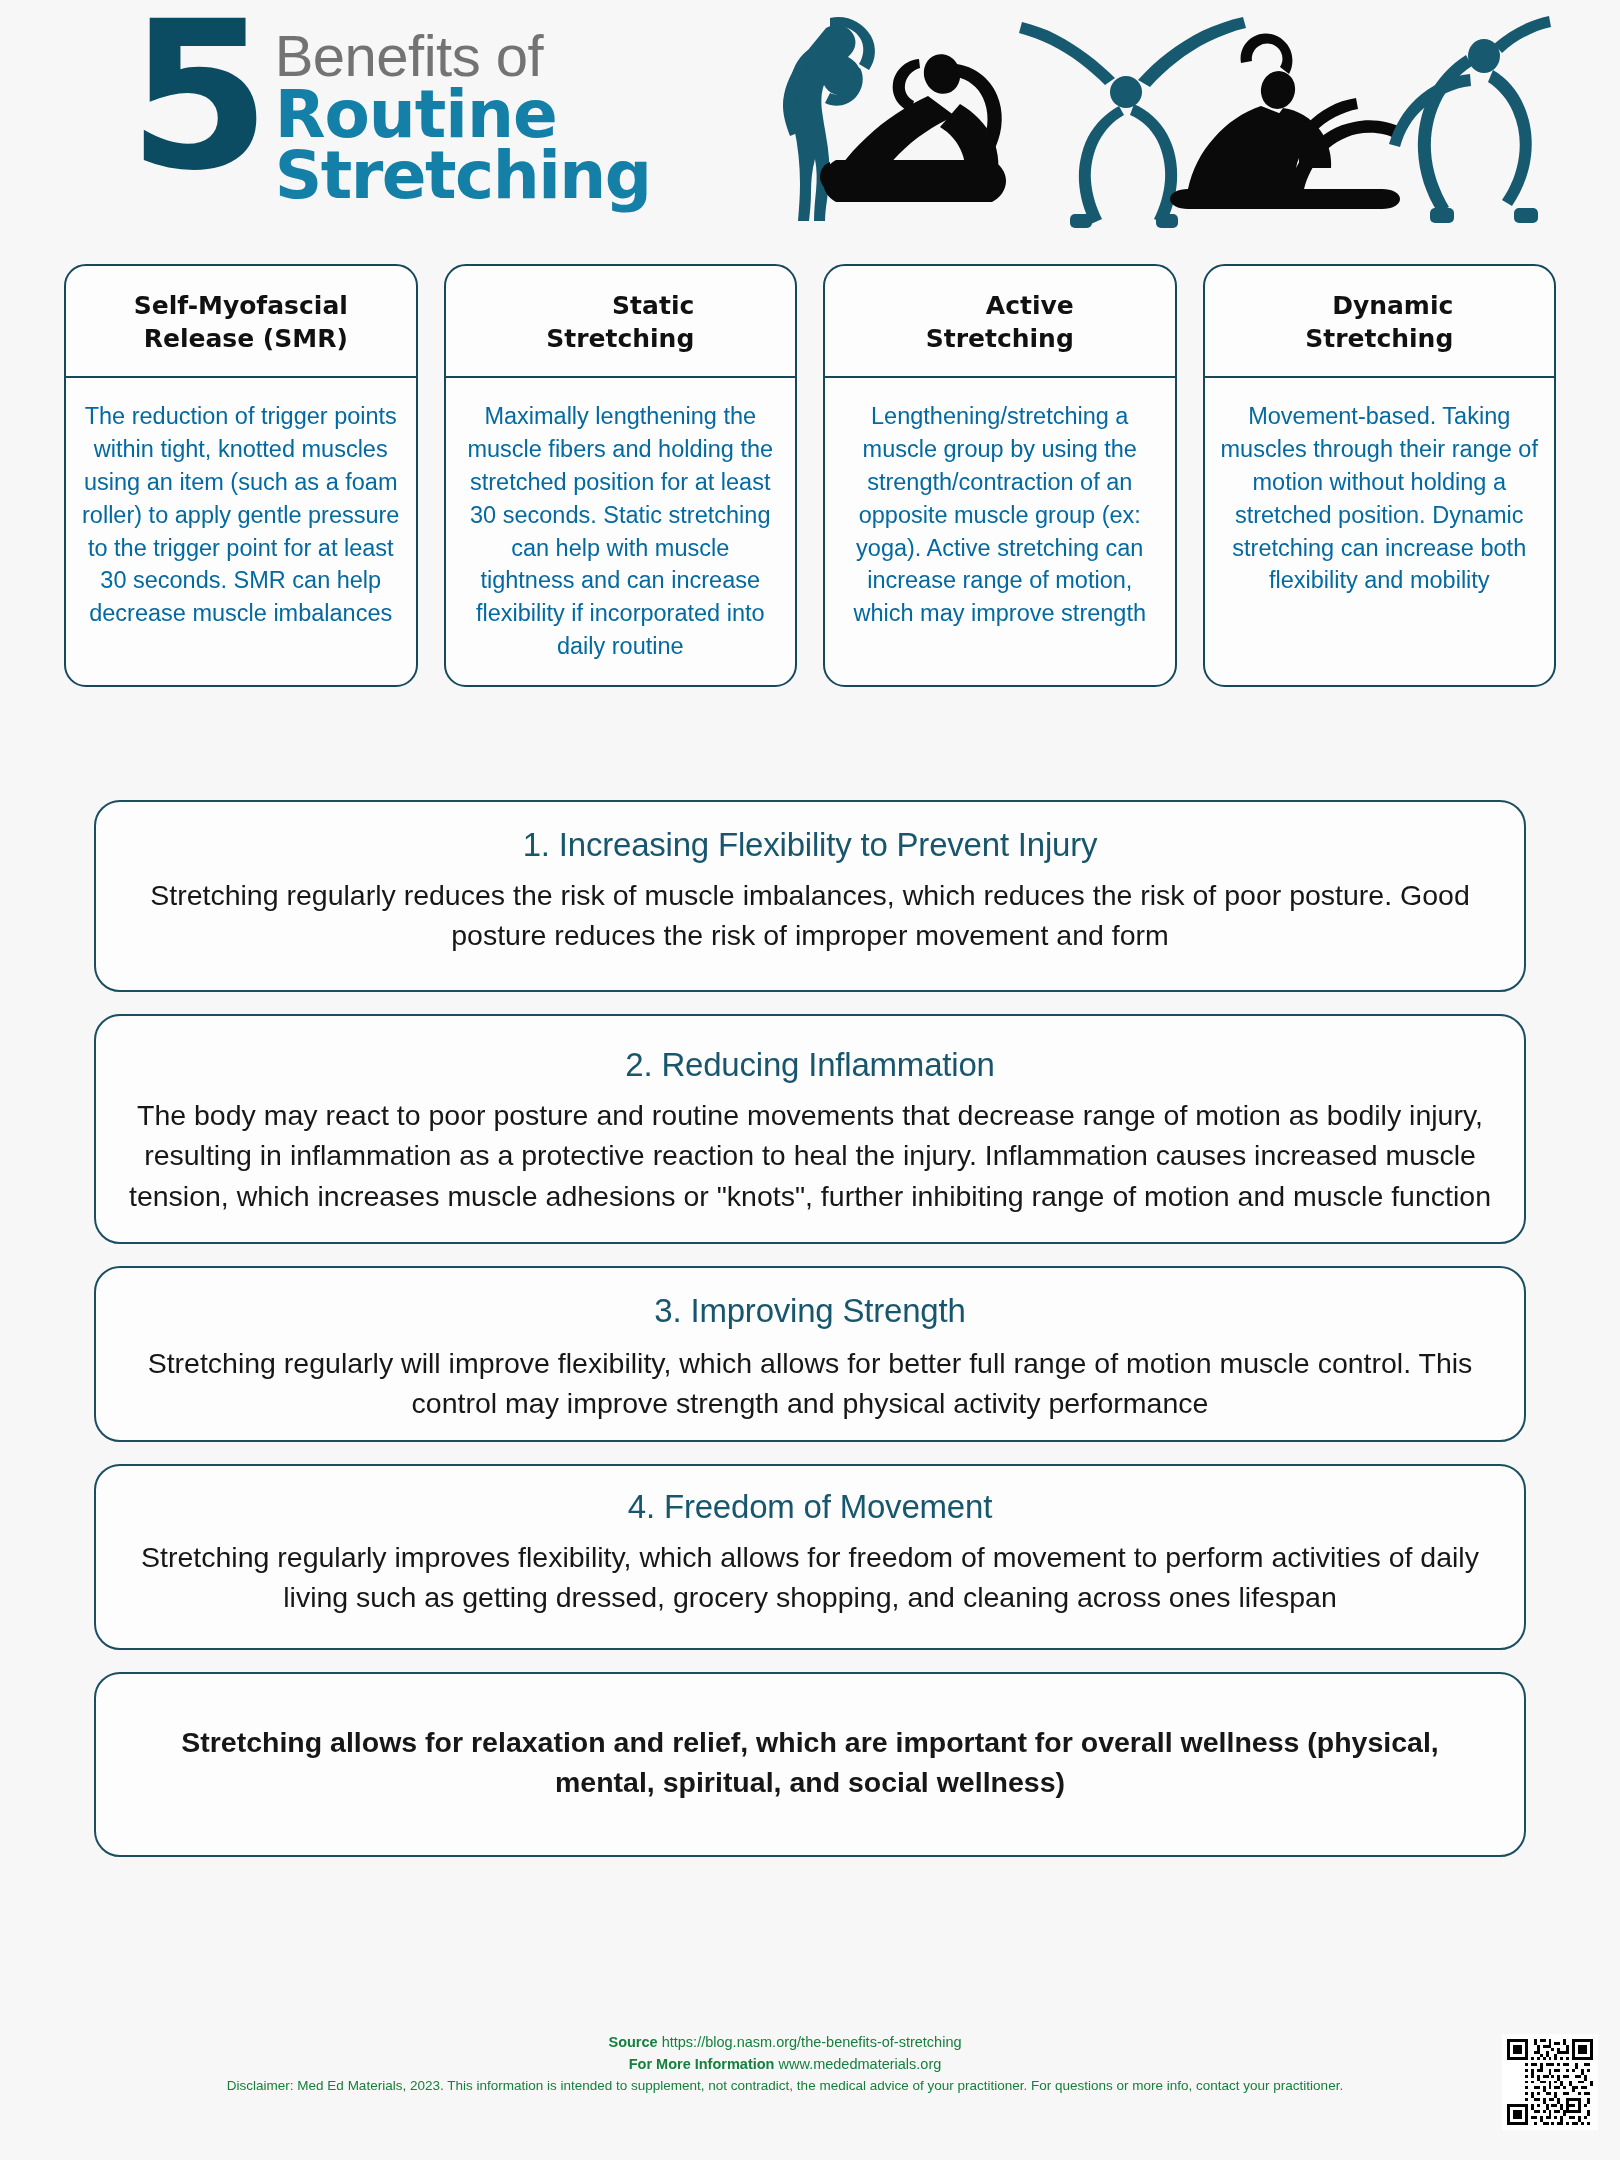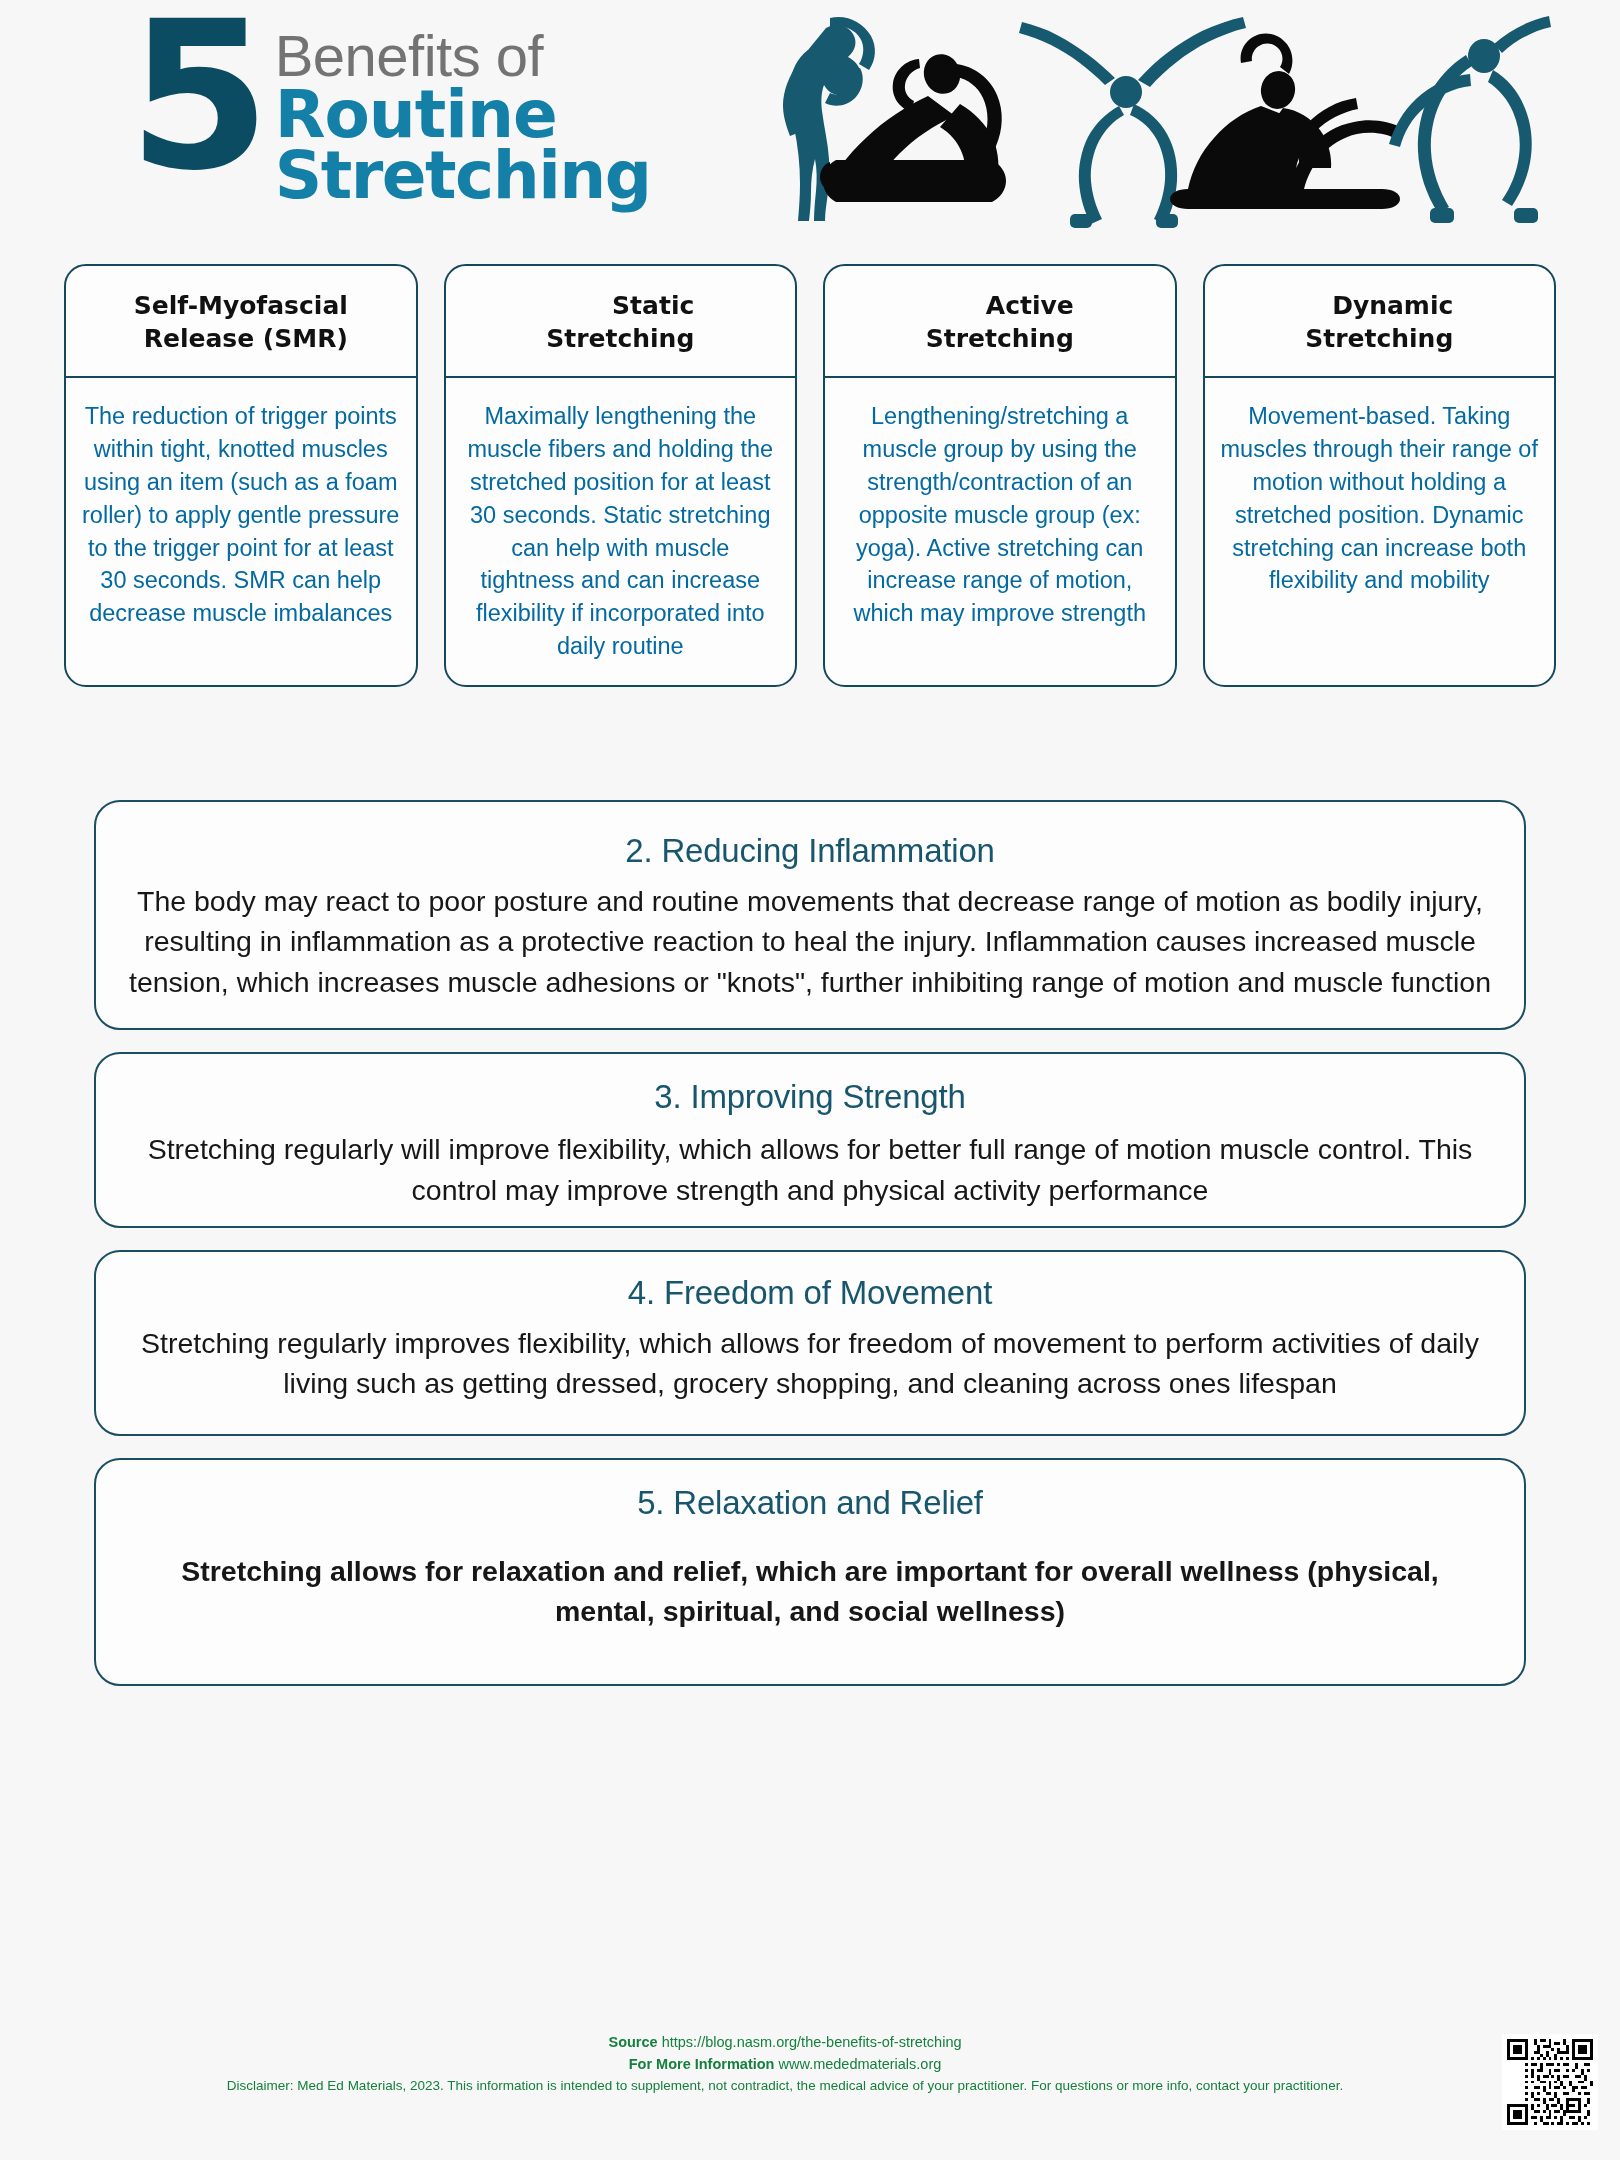--- a/index.html
+++ b/index.html
@@ -334,38 +334,41 @@
           <span>Dynamic</span><br>
           <span>Stretching</span>
         </span>
       </div>
       <div class="type-card-body">Movement-based. Taking muscles through their range of motion without holding a stretched position. Dynamic stretching can increase both flexibility and mobility</div>
     </div>
   </div>
 
   <div class="benefits">
 
+    <div class="benefit b1">
+      <div class="benefit-title">1. Increasing Flexibility to Prevent Injury</div>
+      <div class="benefit-body">Stretching regularly reduces the risk of muscle imbalances, which reduces the risk of poor posture. Good posture reduces the risk of improper movement and form</div>
+    </div>
 
     <div class="benefit b2">
       <div class="benefit-title">2. Reducing Inflammation</div>
       <div class="benefit-body">The body may react to poor posture and routine movements that decrease range of motion as bodily injury, resulting in inflammation as a protective reaction to heal the injury. Inflammation causes increased muscle tension, which increases muscle adhesions or "knots", further inhibiting range of motion and muscle function</div>
     </div>
 
     <div class="benefit b3">
       <div class="benefit-title">3. Improving Strength</div>
       <div class="benefit-body">Stretching regularly will improve flexibility, which allows for better full range of motion muscle control. This control may improve strength and physical activity performance</div>
     </div>
 
     <div class="benefit b4">
       <div class="benefit-title">4. Freedom of Movement</div>
       <div class="benefit-body">Stretching regularly improves flexibility, which allows for freedom of movement to perform activities of daily living such as getting dressed, grocery shopping, and cleaning across ones lifespan</div>
     </div>
 
     <div class="benefit b5">
-      <div class="benefit-title">5. Relaxation and Relief</div>
       <div class="benefit-body">Stretching allows for relaxation and relief, which are important for overall wellness (physical, mental, spiritual, and social wellness)</div>
     </div>
   </div>
 
   <div class="footer">
     <div class="footer-text">
       <span class="footer-line">
         <b>Source</b>
         <span>https://blog.nasm.org/the-benefits-of-stretching</span>
       </span>

